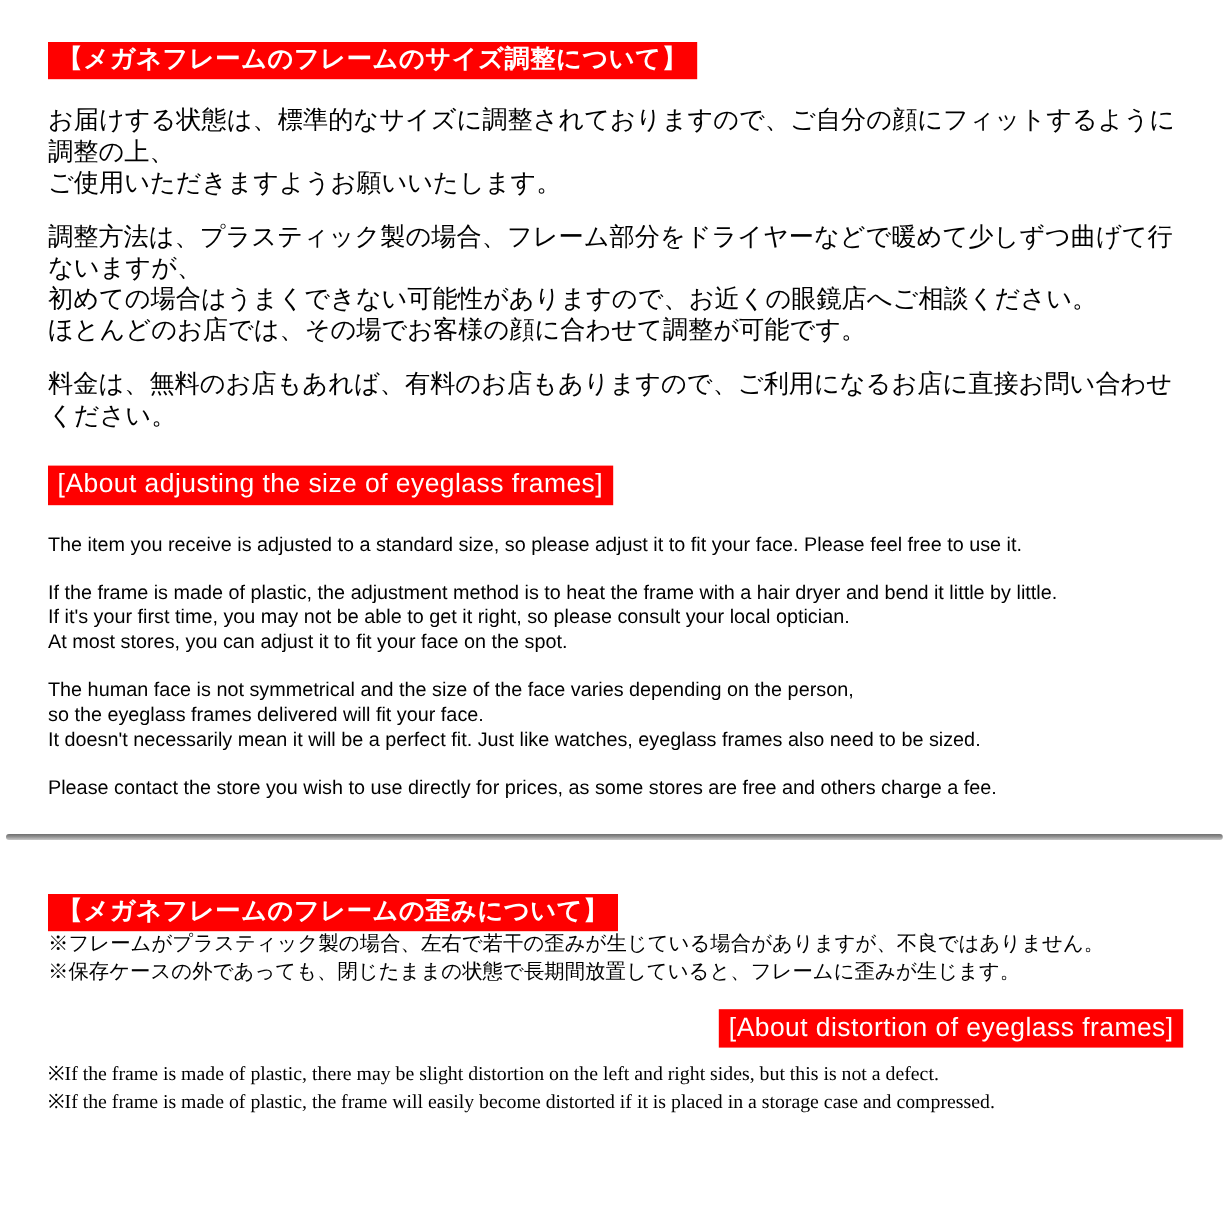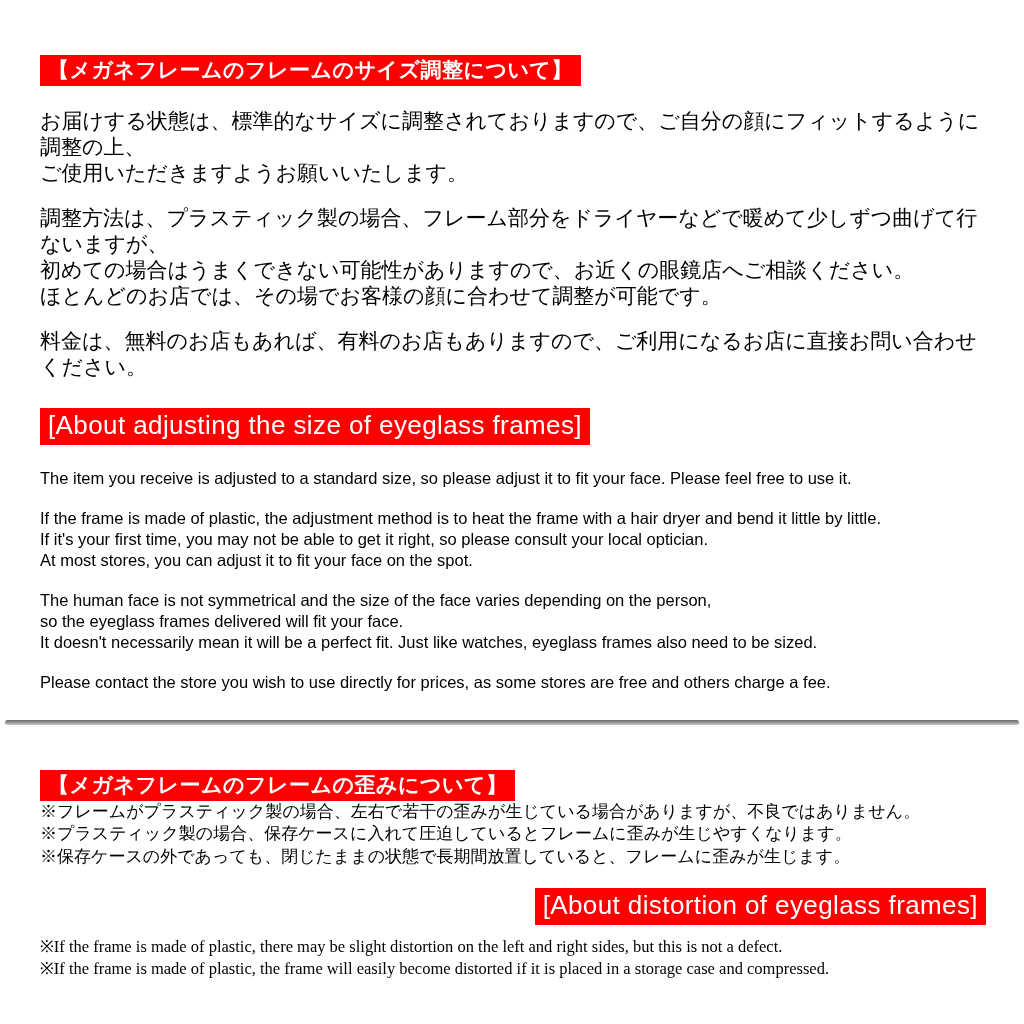--- a/index.html
+++ b/index.html
@@ -12,34 +12,34 @@
     height: 1024px;
     overflow: hidden;
     background: #ffffff;
     color: #000000;
     font-family: "Liberation Sans", "DejaVu Sans", sans-serif;
   }
   .content {
     padding-left: 40px;
     padding-right: 38px;
   }
-  .top-section { padding-top: 55px; }
+  .top-section { padding-top: 35px; }
   .bottom-section { padding-top: 45px; }
 
   .red-heading {
     display: inline-block;
     background: #ff0000;
     color: #ffffff;
     padding: 3px 8px 5px 8px;
     font-size: 21px;
     line-height: 1.1;
     white-space: nowrap;
   }
   .red-heading.jp { font-weight: bold; letter-spacing: 0.5px; }
-  .red-heading.en { font-weight: normal; font-size: 26px; letter-spacing: 0.4px; }
+  .red-heading.en { font-weight: normal; font-size: 22px; letter-spacing: 0.4px; }
 
   .heading-row { margin: 0; }
   .h-size-jp   { margin-bottom: 22px; }
   .h-size-en   { margin-top: 28px; margin-bottom: 23px; }
   .h-dist-jp   { margin-bottom: 0; }
   .h-dist-en   { margin-top: 20px; margin-bottom: 11px; text-align: right; }
 
   .para {
     margin: 0 0 19px 0;
     font-size: 21px;
@@ -104,21 +104,20 @@
 
   <div class="divider"></div>
 
   <div class="content bottom-section">
 
     <div class="heading-row h-dist-jp">
       <span class="red-heading jp">【メガネフレームのフレームの歪みについて】</span>
     </div>
 
     <div class="note-line jp">※フレームがプラスティック製の場合、左右で若干の歪みが生じている場合がありますが、不良ではありません。</div>
-    <div class="note-line jp">※プラスティック製の場合、保存ケースに入れて圧迫しているとフレームに歪みが生じやすくなります。</div>
     <div class="note-line jp">※保存ケースの外であっても、閉じたままの状態で長期間放置していると、フレームに歪みが生じます。</div>
 
     <div class="heading-row h-dist-en">
       <span class="red-heading en">[About distortion of eyeglass frames]</span>
     </div>
 
     <div class="note-line en">※If the frame is made of plastic, there may be slight distortion on the left and right sides, but this is not a defect.</div>
     <div class="note-line en">※If the frame is made of plastic, the frame will easily become distorted if it is placed in a storage case and compressed.</div>
 
   </div>

